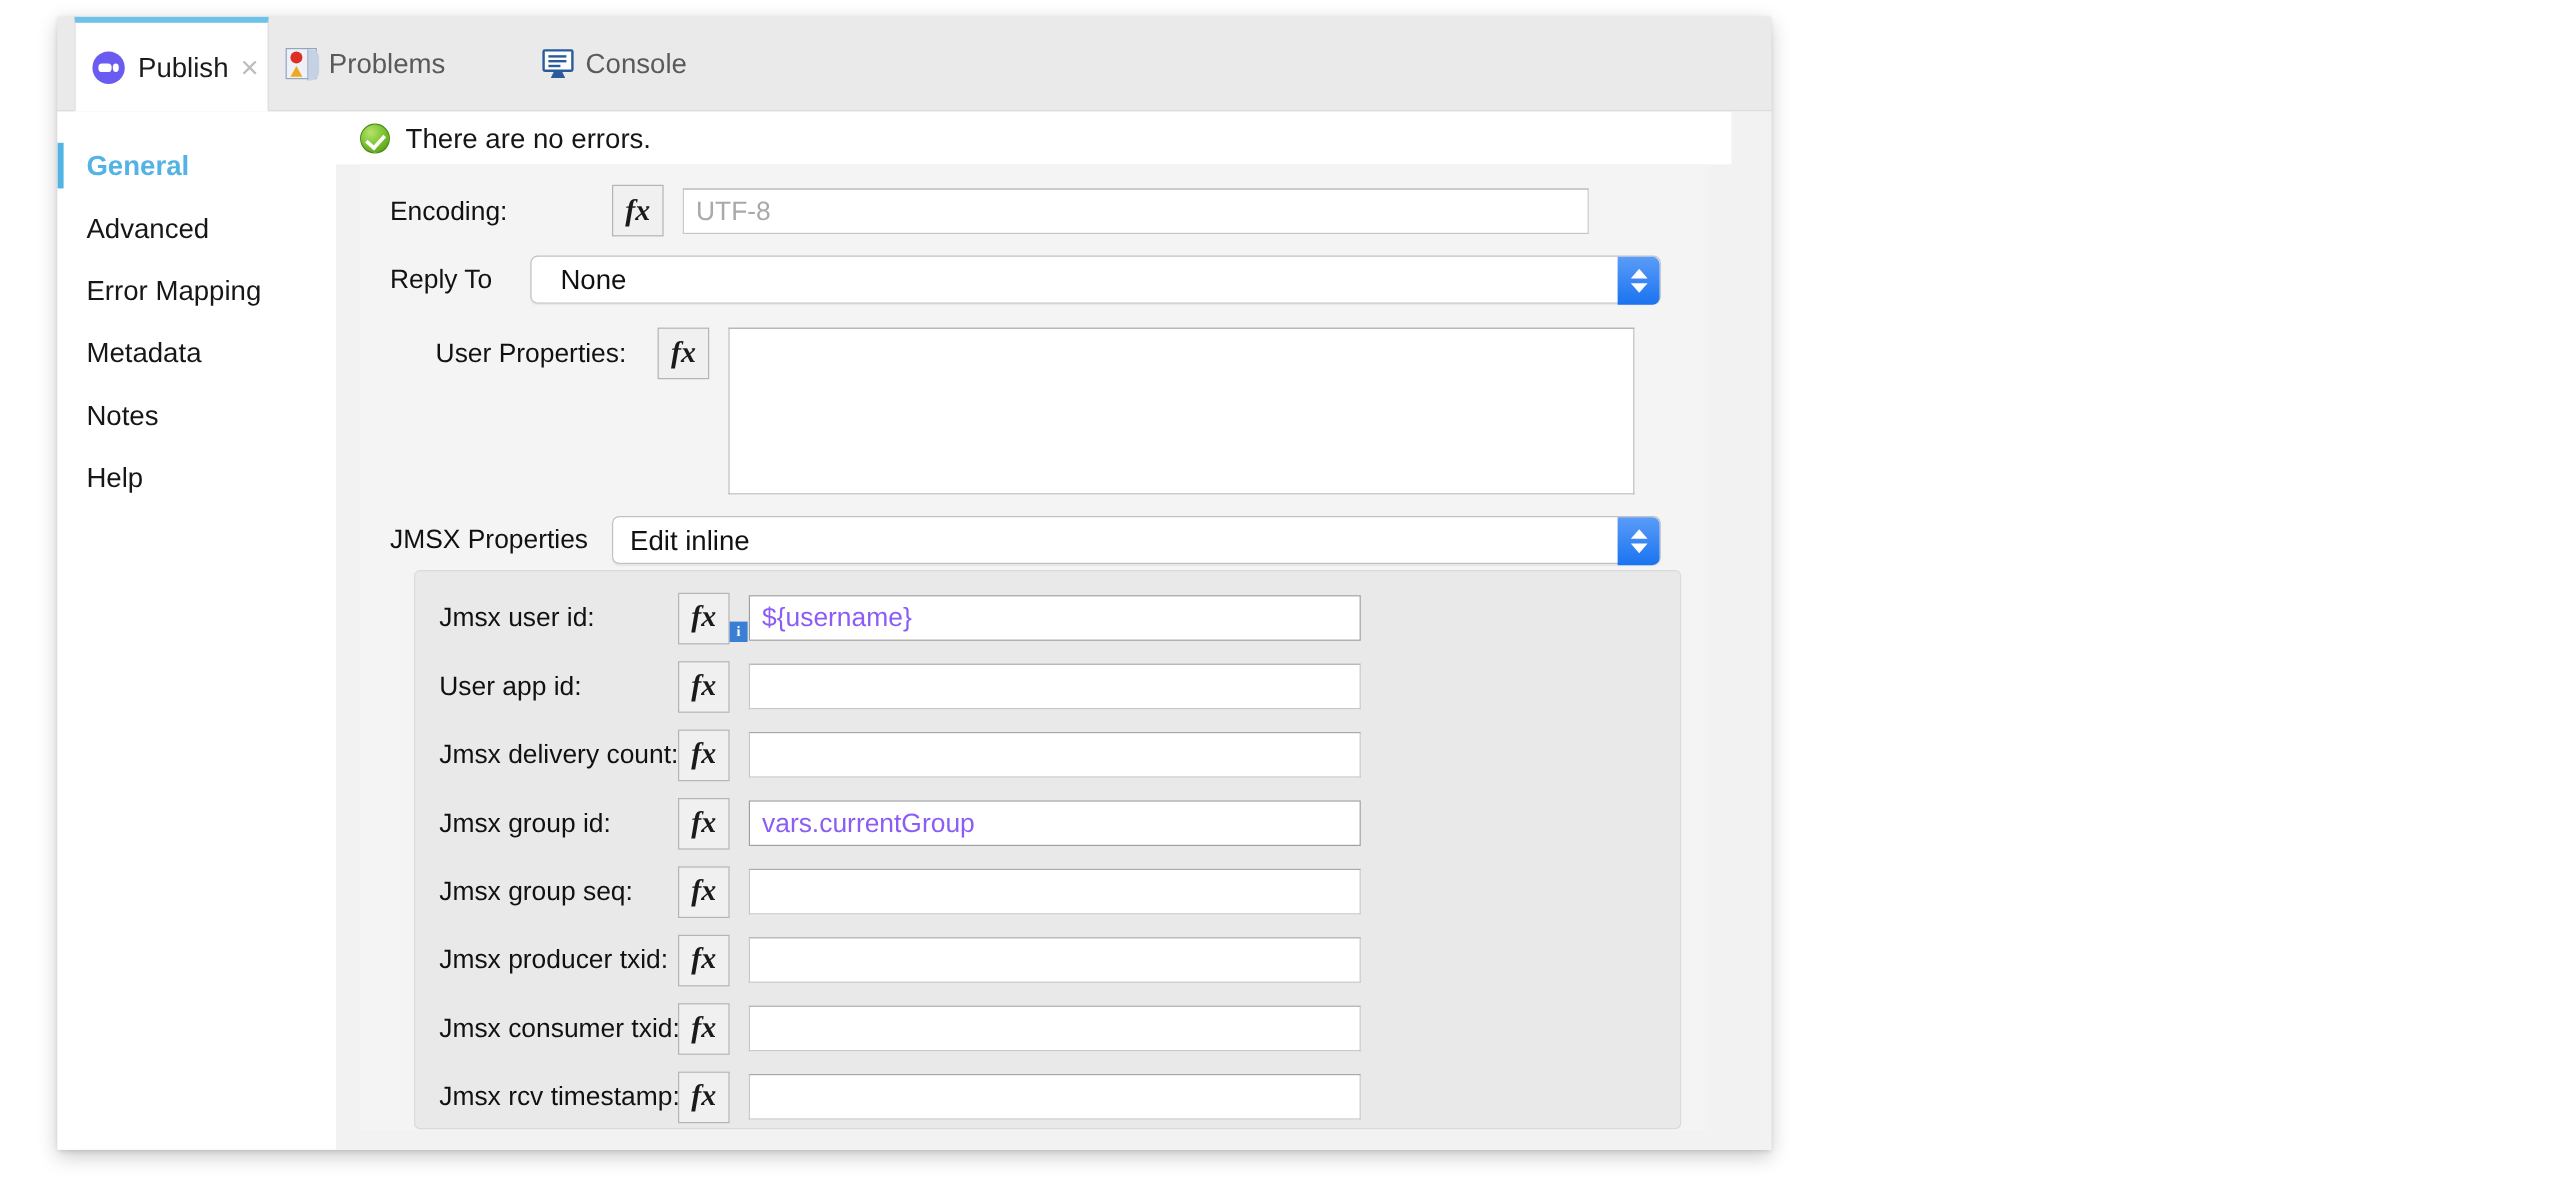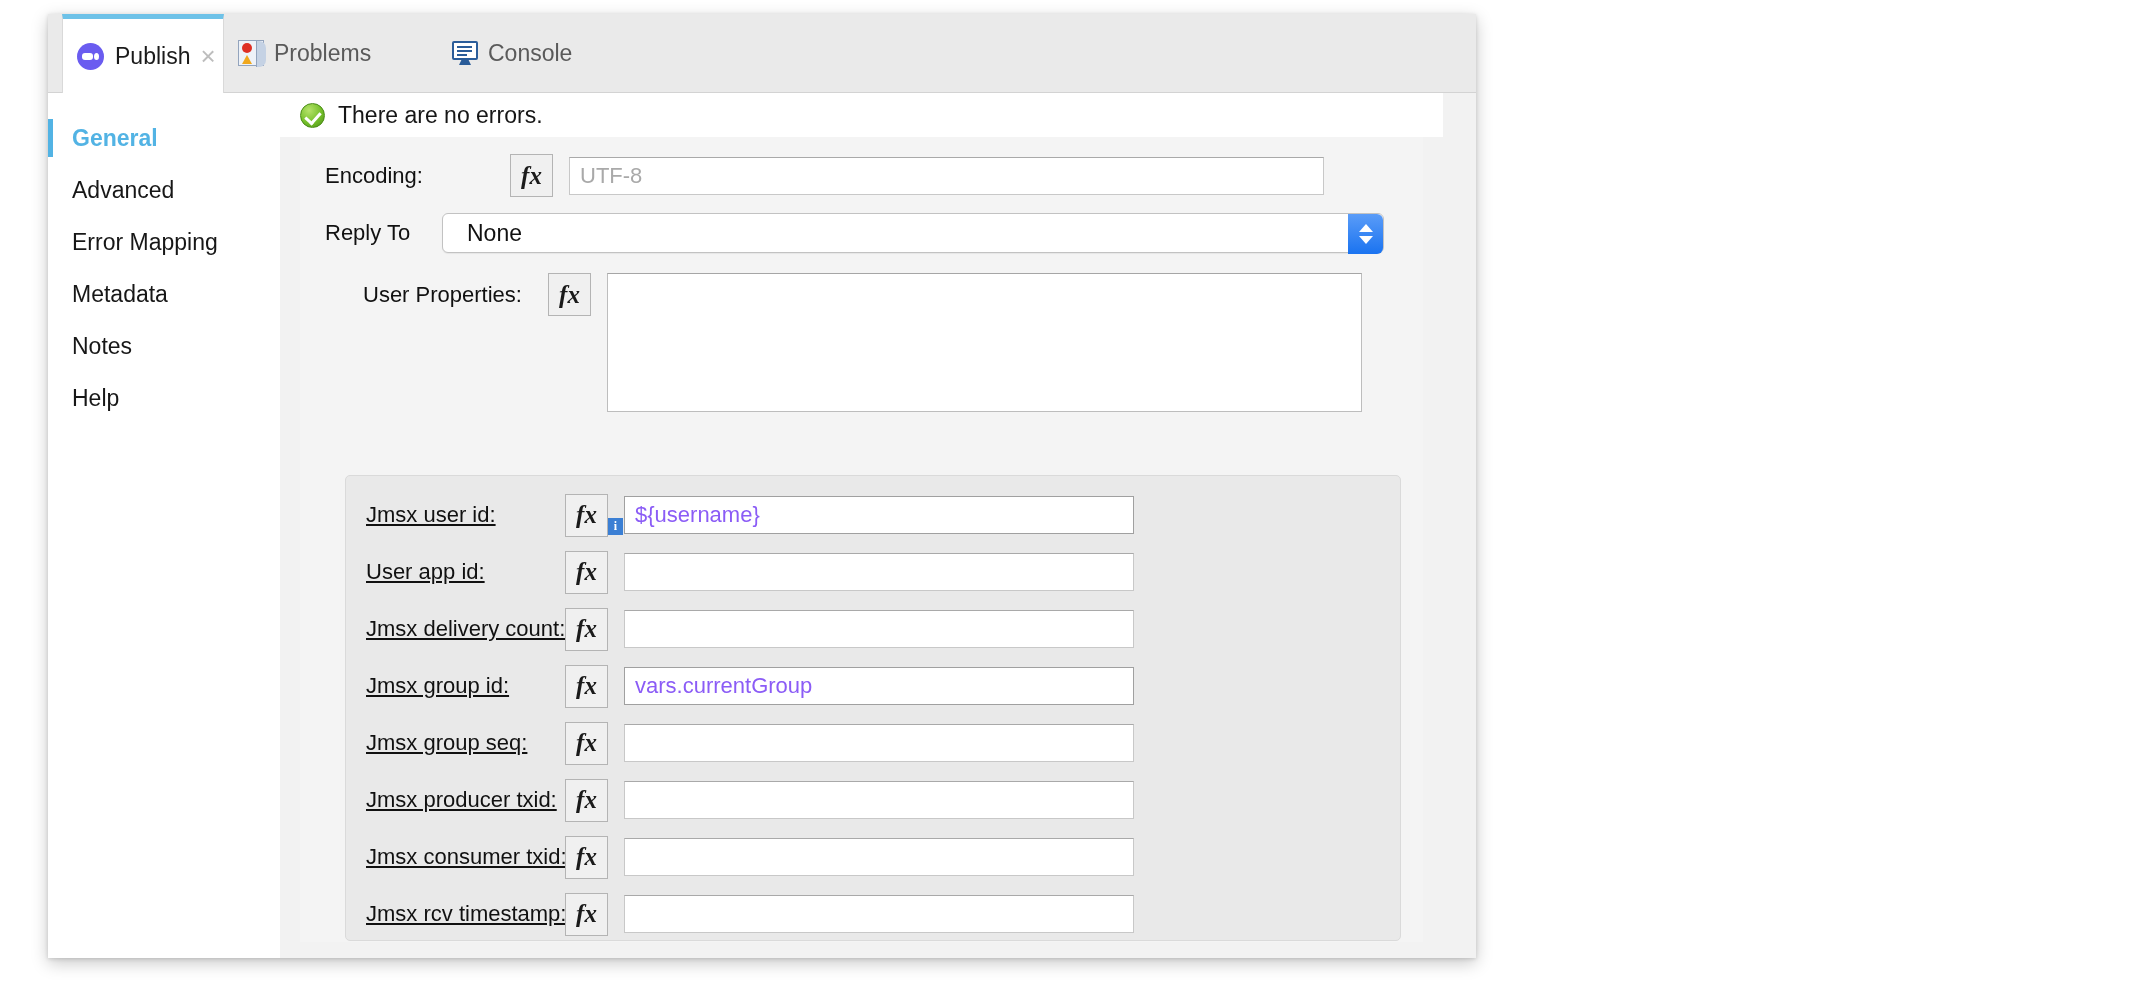--- a/index.html
+++ b/index.html
@@ -358,21 +358,20 @@
     align-items: center;
   }
   .jlabel {
     position: absolute;
     left: 20px;
     width: 190px;
     text-align: left;
     font-size: 22px;
     color: #111111;
     white-space: nowrap;
-    text-decoration: underline;
   }
   .jfx { position: absolute; left: 219px; }
   .jinput {
     position: absolute;
     left: 278px;
     width: 510px;
   }
   .info-badge {
     position: absolute;
     left: 262px;
@@ -473,20 +472,30 @@
               </span>
             </span>
           </div>
 
           <div class="row" style="left:25px; top:136px; align-items:flex-start;margin-left:38px;">
             <span class="flabel" style="width:185px; line-height:43px;">User Properties:</span>
             <span class="fx">fx</span>
             <span class="tarea" style="width:755px; height:139px; margin-left:16px;"></span>
           </div>
 
+          <div class="row" style="left:25px; top:293px;">
+            <span class="flabel" style="width:185px;">JMSX Properties</span>
+            <span class="combo" style="width:874px;">
+              <span>Edit inline</span>
+              <span class="combo-btn">
+                <span class="up"></span>
+                  <span class="down"></span>
+              </span>
+            </span>
+          </div>
 
           <div id="jmsxbox">
 
             <div class="jrow" style="top:18px;">
               <span class="jlabel">Jmsx user id:</span>
               <span class="fx jfx">fx</span>
               <span class="info-badge">i</span>
               <span class="tinput strong jinput">${username}</span>
             </div>
 

